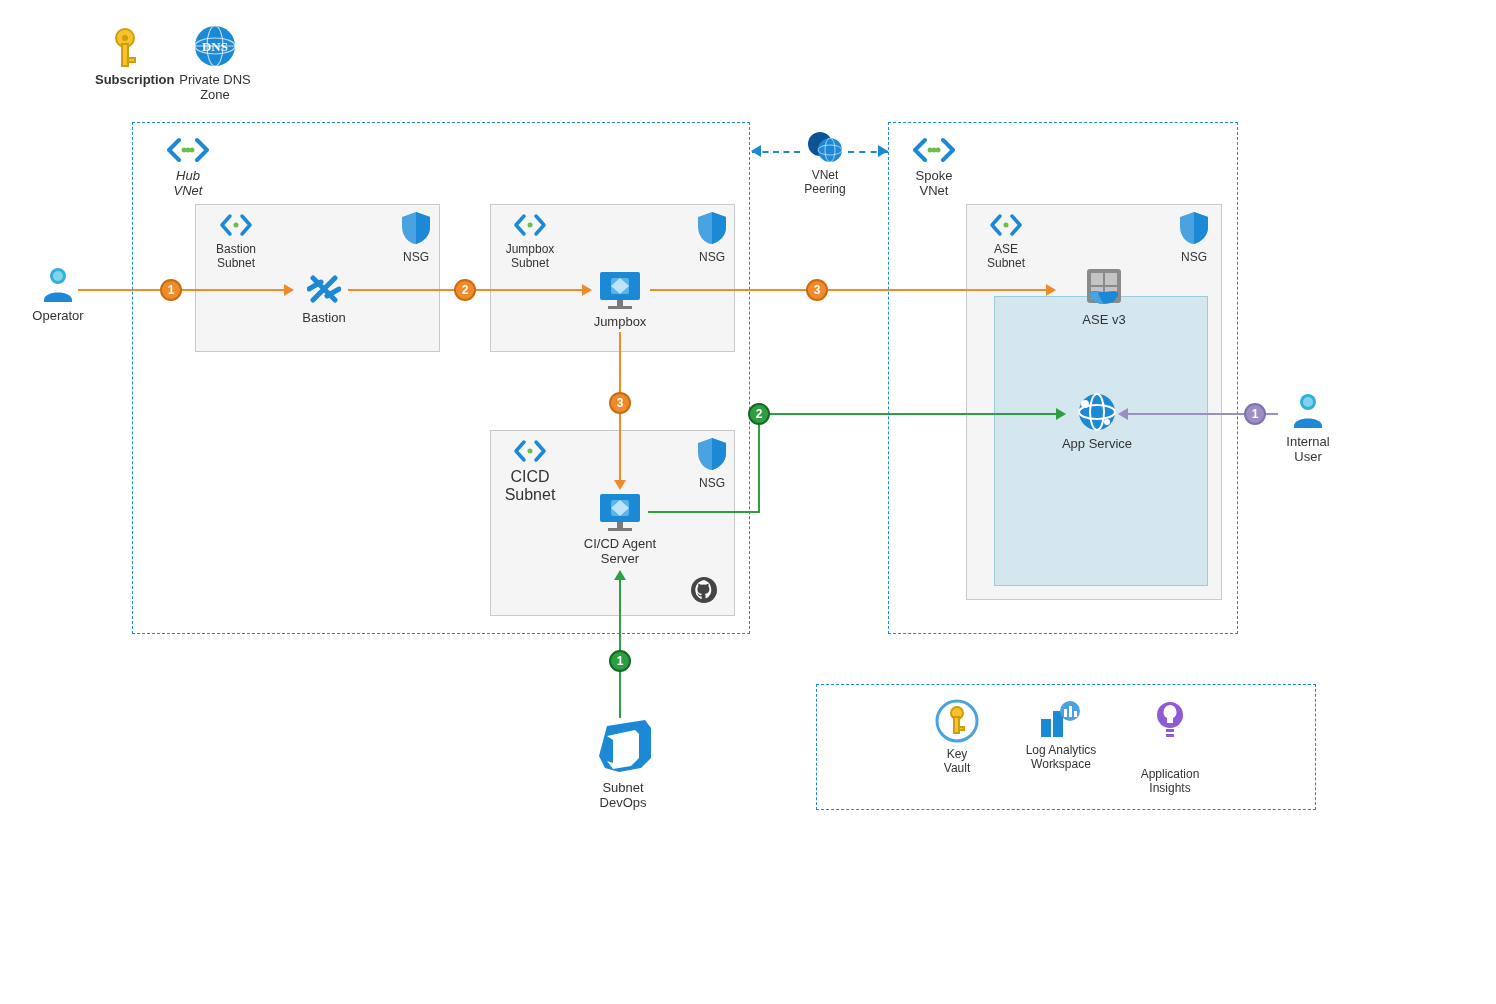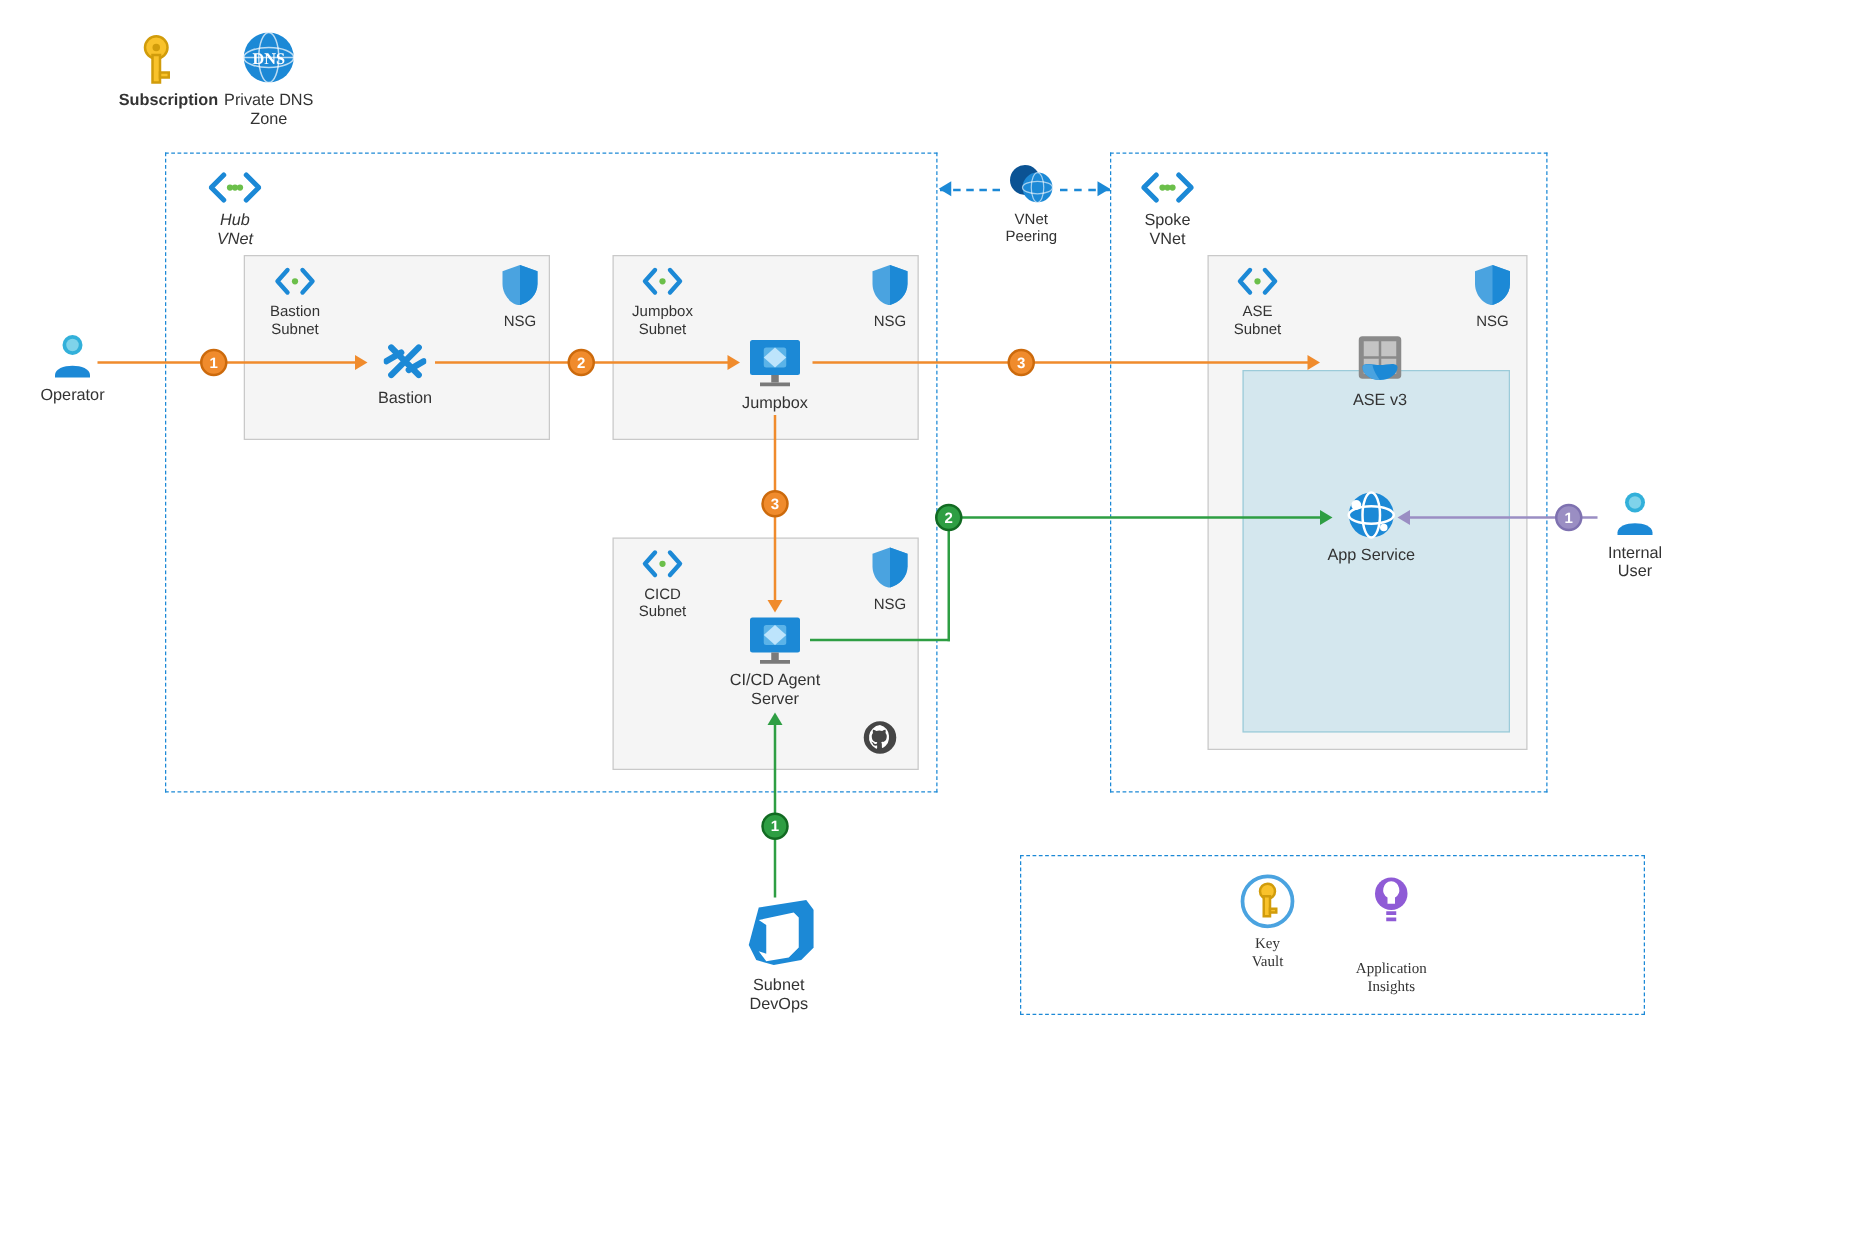--- a/index.html
+++ b/index.html
@@ -57,21 +57,21 @@
   .arr-d.orange { border-left:6px solid transparent;border-right:6px solid transparent;border-top:10px solid #f08b2c;}
   .arr-u.green  { border-left:6px solid transparent;border-right:6px solid transparent;border-bottom:10px solid #2e9e43;}
 
   svg.icon { display:block; margin:0 auto; }
   .icon-lbl { text-align:center; margin-top:4px; }
 
   .peer-line { position:absolute; border-top:2px dashed #1c89d6; }
   .peer-arr-r { position:absolute; width:0;height:0;border-top:6px solid transparent;border-bottom:6px solid transparent;border-left:10px solid #1c89d6;}
   .peer-arr-l { position:absolute; width:0;height:0;border-top:6px solid transparent;border-bottom:6px solid transparent;border-right:10px solid #1c89d6;}
 
-  .recommend-box { position:absolute; border:1px dashed #1c89d6; padding:14px 20px; text-align:center;font-family:Liberation Serif, serif;}
+  .recommend-box { position:absolute; border:1px dashed #1c89d6; padding:14px 20px; text-align:center;}
   .recommend-text{ font-size:16px; color:#333; margin-top:10px;}
 </style>
 </head>
 <body>
 
 <svg width="0" height="0" style="position:absolute">
   <defs>
     <g id="i-person">
         <circle cx="18" cy="10" r="8" fill="#32b0da"></circle>
         <path d="M4 34c0-10 28-10 28 0v2H4z" fill="#1c89d6"></path>
@@ -235,21 +235,21 @@
       <use href="#i-vm"></use>
     </svg>
   <div class="icon-lbl">Jumpbox</div>
 </div>
 
 <div class="grey-box" style="left:490px;top:430px;width:245px;height:186px;"></div>
 <div class="abs" style="left:500px;top:438px;width:60px;">
   <svg class="icon" width="34" height="26">
       <use href="#i-subnet"></use>
     </svg>
-  <div class="icon-lbl" style="font-size:12px;"><span>CICD</span><br><span>Subnet</span></div>
+  <div class="icon-lbl" style="font-size:16px;"><span>CICD</span><br><span>Subnet</span></div>
 </div>
 <div class="abs" style="left:690px;top:436px;width:44px;">
   <svg class="icon" width="32" height="36">
       <use href="#i-nsg"></use>
     </svg>
   <div class="icon-lbl" style="font-size:12px;">NSG</div>
 </div>
 <div class="abs" style="left:580px;top:490px;width:80px;">
   <svg class="icon" width="48" height="42">
       <use href="#i-vm"></use>
@@ -354,20 +354,26 @@
 <div class="badge purple" style="left:1244px;top:403px;">1</div>
 
 <div class="recommend-box" style="left:816px;top:684px;width:500px;">
   <div style="display:flex;justify-content:center;gap:24px;align-items:flex-start;">
     <div style="width:70px;">
       <svg class="icon" width="44" height="44">
           <use href="#i-kv"></use>
         </svg>
       <div class="icon-lbl" style="font-size:12px;"><span>Key</span><br><span>Vault</span></div>
     </div>
+    <div style="width:90px;">
+      <svg class="icon" width="44" height="40">
+          <use href="#i-la"></use>
+        </svg>
+      <div class="icon-lbl" style="font-size:12px;"><span>Log Analytics</span><br><span>Workspace</span></div>
+    </div>
     <div style="width:80px;">
       <svg class="icon" width="40" height="40">
           <use href="#i-ai"></use>
         </svg>
       <div class="icon-lbl" style="font-size:12px;margin-top:28px;"><span>Application</span><br><span>Insights</span></div>
     </div>
   </div>
 </div>
 
 </body></html>

